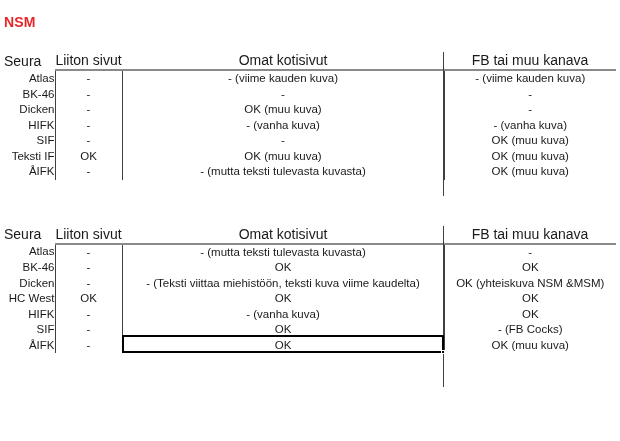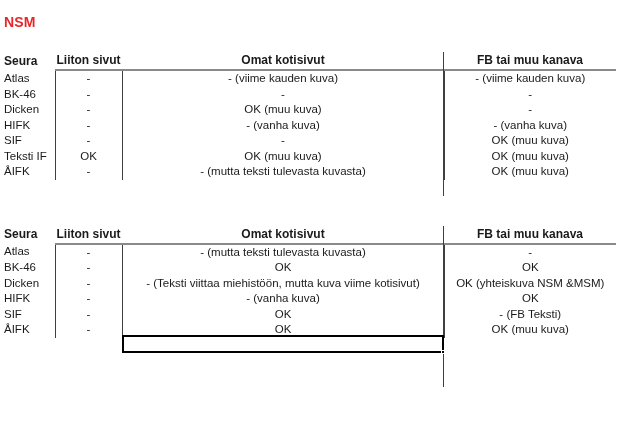--- a/index.html
+++ b/index.html
@@ -52,35 +52,35 @@
     height: 15.5px;
     line-height: 15.5px;
     padding: 0;
     margin: 0;
     vertical-align: middle;
     white-space: nowrap;
     overflow: visible;
   }
 
   table.grid thead th {
-    font-weight: bold;
-    font-size: 12px;
+    font-weight: normal;
+    font-size: 14px;
     text-align: center;
     border-bottom: 2px solid #8a8a8a;
     height: 17px;
     line-height: 15px;
   }
   table.grid thead th.h-seura {
     text-align: left;
     padding-left: 4px;
     border-bottom: none;
   }
 
   table.grid tbody td.club {
-    text-align: left;
+    text-align: right;
     padding-left: 4px;
     border-right: 1px solid #3f3f3f;
   }
   table.grid tbody td.liitto {
     text-align: center;
     border-right: 1px solid #3f3f3f;
   }
   table.grid tbody td.omat {
     text-align: center;
     border-right: 1px solid #3f3f3f;
@@ -229,34 +229,40 @@
         </tr>
         <tr>
           <td class="club">BK-46</td>
           <td class="liitto">-</td>
           <td class="omat">OK</td>
           <td class="fb">OK</td>
         </tr>
         <tr>
           <td class="club">Dicken</td>
           <td class="liitto">-</td>
-          <td class="omat">- (Teksti viittaa miehistöön, mutta kuva viime kotisivut)</td>
+          <td class="omat">- (Teksti viittaa miehistöön, teksti kuva viime kaudelta)</td>
           <td class="fb">OK (yhteiskuva NSM &amp;MSM)</td>
+        </tr>
+        <tr>
+          <td class="club">HC West</td>
+          <td class="liitto">OK</td>
+          <td class="omat">OK</td>
+          <td class="fb">OK</td>
         </tr>
         <tr>
           <td class="club">HIFK</td>
           <td class="liitto">-</td>
           <td class="omat">- (vanha kuva)</td>
           <td class="fb">OK</td>
         </tr>
         <tr>
           <td class="club">SIF</td>
           <td class="liitto">-</td>
           <td class="omat">OK</td>
-          <td class="fb">- (FB Teksti)</td>
+          <td class="fb">- (FB Cocks)</td>
         </tr>
         <tr>
           <td class="club">ÅIFK</td>
           <td class="liitto">-</td>
           <td class="omat">OK</td>
           <td class="fb">OK (muu kuva)</td>
         </tr>
       </tbody>
     </table>
     <div class="col-tail" style="left:443px; top:0px; height:161px;"></div>

